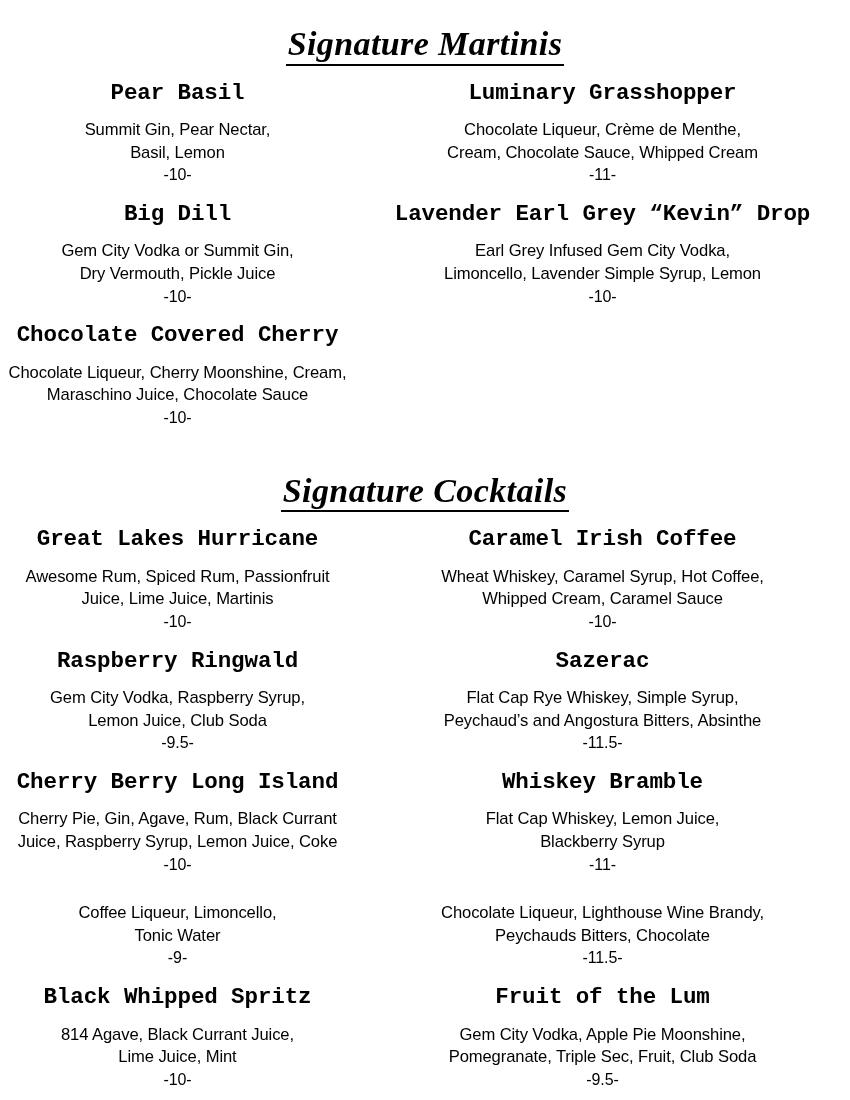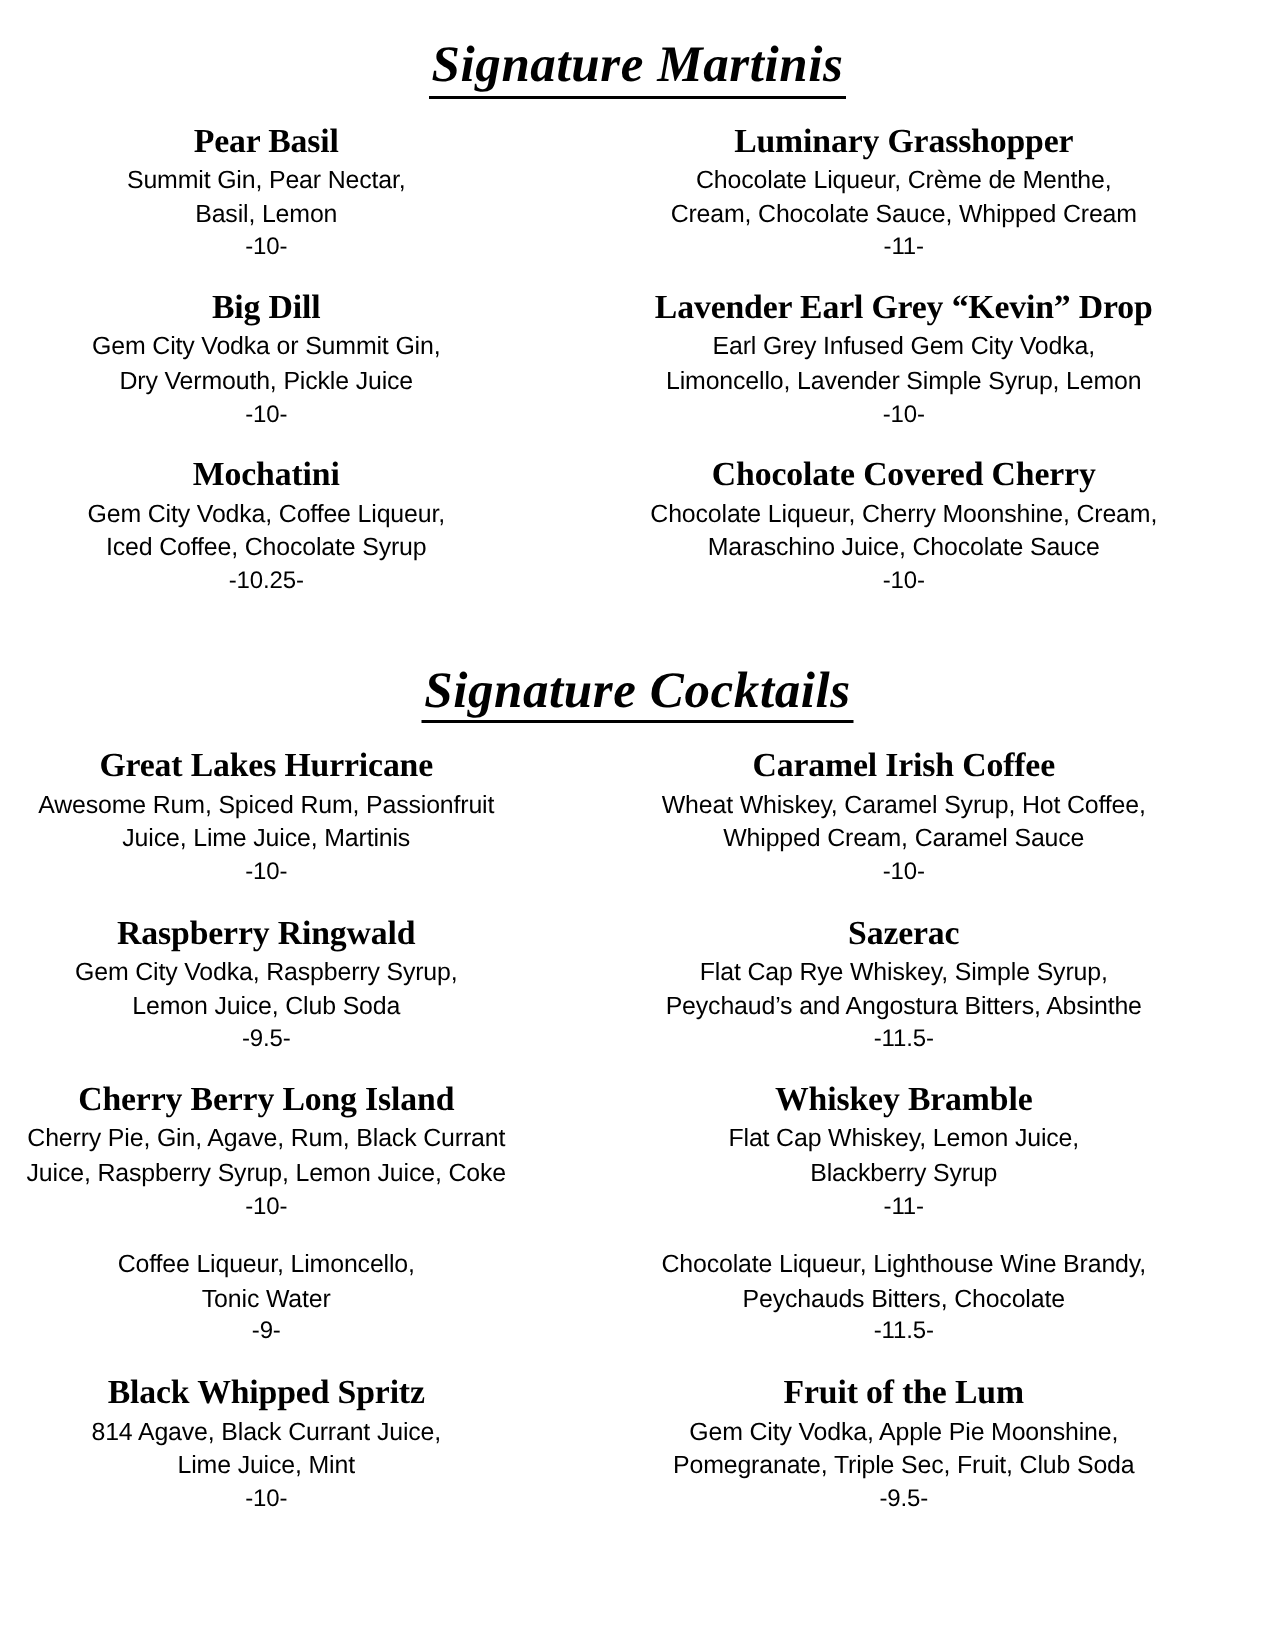--- a/index.html
+++ b/index.html
@@ -49,34 +49,34 @@
     grid-template-columns: 355px 495px;
     grid-auto-rows: min-content;
     width: 850px;
   }
   .item {
     text-align: center;
     padding: 0 6px;
     box-sizing: border-box;
   }
   .item-name {
-    font-family: Liberation Serif, serif;
+    font-family: Liberation Mono, monospace;
     font-weight: bold;
     font-size: 22.5px;
     line-height: 1.22;
     letter-spacing: -0.1px;
     white-space: nowrap;
   }
   .item-desc {
     font-family: "Liberation Sans", sans-serif;
     font-weight: normal;
     font-size: 16.6px;
     line-height: 1.36;
     letter-spacing: -0.1px;
-    margin-top: 2px;
+    margin-top: 12px;
     white-space: pre-line;
   }
   .item-price {
     font-family: "Liberation Sans", sans-serif;
     font-weight: normal;
     font-size: 16px;
     line-height: 1.36;
     letter-spacing: -0.1px;
   }
 
@@ -126,26 +126,20 @@
       <div class="item">
         <div class="item-name">Lavender Earl Grey “Kevin” Drop</div>
         <div class="item-desc">Earl Grey Infused Gem City Vodka,
 Limoncello, Lavender Simple Syrup, Lemon</div>
         <div class="item-price">-10-</div>
       </div>
 
       <div class="row-gap"></div>
       <div class="row-gap"></div>
 
-      <div class="item">
-        <div class="item-name">Mochatini</div>
-        <div class="item-desc">Gem City Vodka, Coffee Liqueur,
-Iced Coffee, Chocolate Syrup</div>
-        <div class="item-price">-10.25-</div>
-      </div>
 
       <div class="item">
         <div class="item-name">Chocolate Covered Cherry</div>
         <div class="item-desc">Chocolate Liqueur, Cherry Moonshine, Cream,
 Maraschino Juice, Chocolate Sauce</div>
         <div class="item-price">-10-</div>
       </div>
 
     </div>
   </div>

